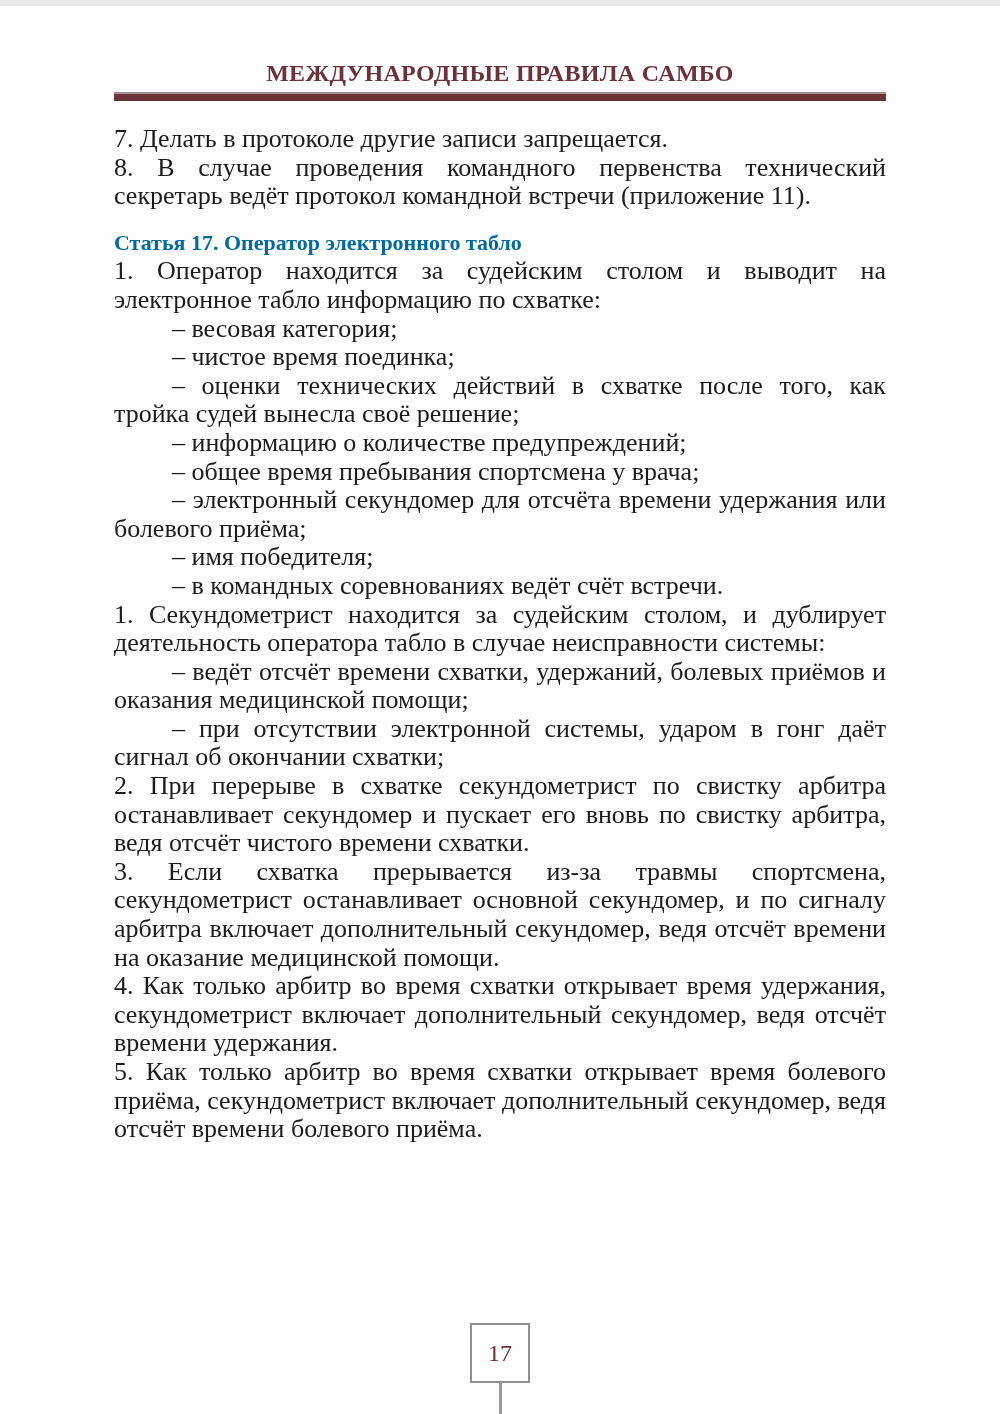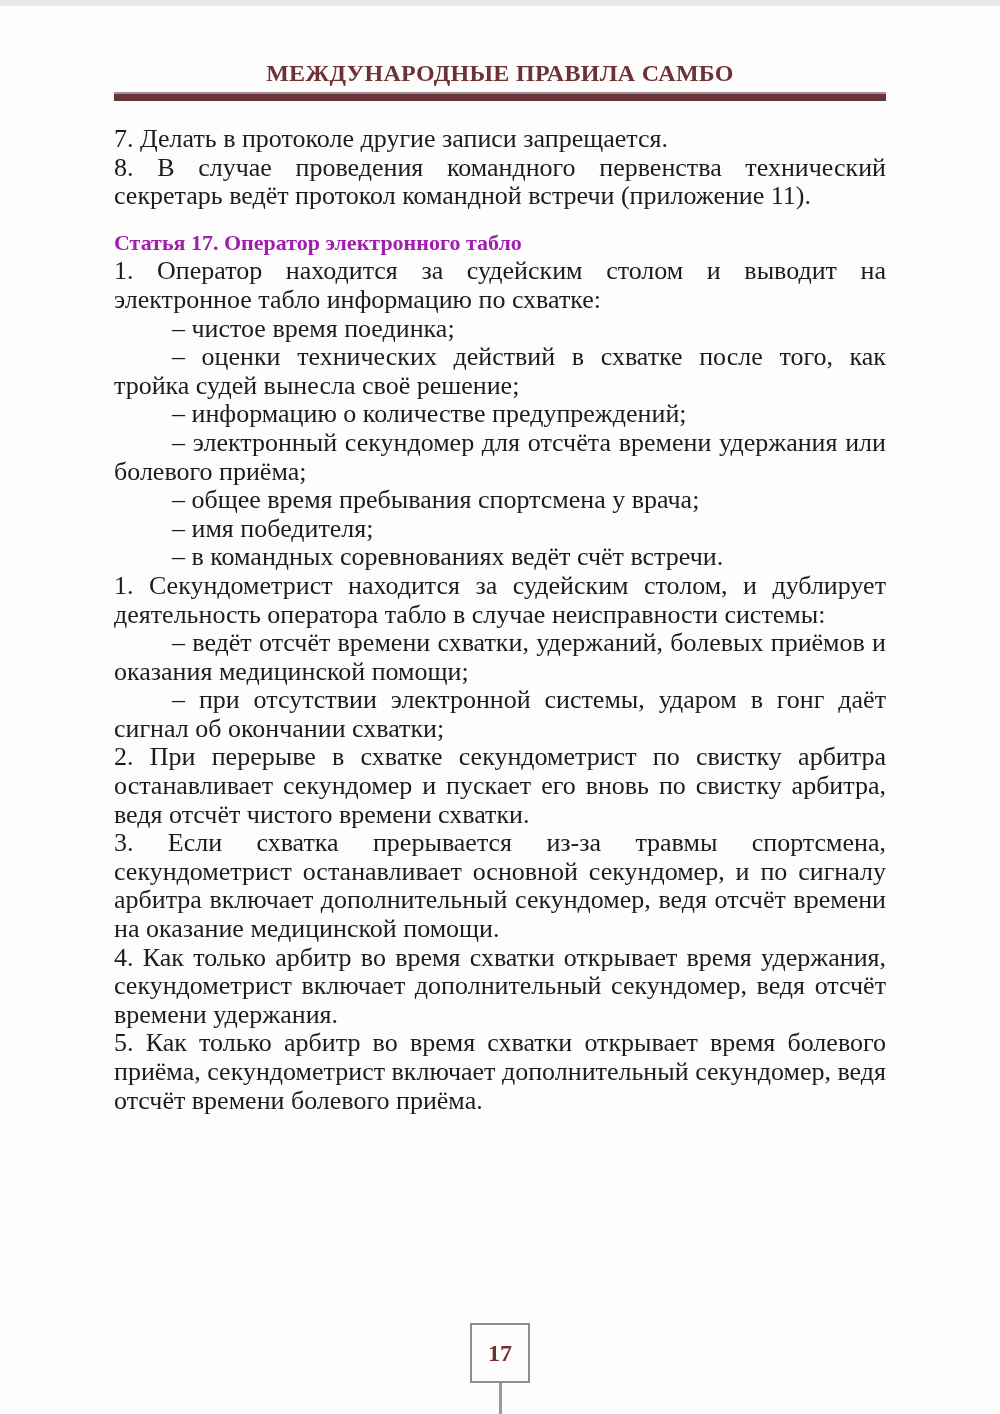--- a/index.html
+++ b/index.html
@@ -36,33 +36,33 @@
     line-height:28.6px;
     text-align:justify;
     hyphens:none;
   }
   .body-text p.indent { text-indent:58px; }
   .article-heading {
     margin:18px 0 0 0;
     font-size:22px;
     line-height:28.6px;
     font-weight:bold;
-    color:#a21caf;
+    color:#0369a1;
   }
   .page-number-box {
     position:absolute;
     left:470px; top:1317px;
     width:56px; height:56px;
     border:2px solid #8f8f8f;
     background:#fdfdfd;
     display:flex; align-items:center; justify-content:center;
   }
   .page-number-box span {
     font-size:24px;
-    font-weight:bold;
+    font-weight:normal;
     color:#732f35;
   }
   .footer-vline {
     position:absolute;
     left:499px; top:1377px;
     width:3px; height:37px;
     background:#9a9a9a;
   }
 </style>
 </head>
@@ -75,25 +75,26 @@
     <div class="header-rule"></div>
   </header>
 
   <main class="body-text content">
 
     <p>7. Делать в протоколе другие записи запрещается.</p>
     <p>8. В случае проведения командного первенства технический секретарь ведёт протокол командной встречи (приложение 11).</p>
 
     <h2 class="article-heading">Статья 17. Оператор электронного табло</h2>
     <p>1. Оператор находится за судейским столом и выводит на электронное табло информацию по схватке:</p>
+    <p class="indent">– весовая категория;</p>
     <p class="indent">– чистое время поединка;</p>
     <p class="indent">– оценки технических действий в схватке после того, как тройка судей вынесла своё решение;</p>
     <p class="indent">– информацию о количестве предупреждений;</p>
+    <p class="indent">– общее время пребывания спортсмена у врача;</p>
     <p class="indent">– электронный секундомер для отсчёта времени удержания или болевого приёма;</p>
-    <p class="indent">– общее время пребывания спортсмена у врача;</p>
     <p class="indent">– имя победителя;</p>
     <p class="indent">– в командных соревнованиях ведёт счёт встречи.</p>
 
     <p>1. Секундометрист находится за судейским столом, и дублирует деятельность оператора табло в случае неисправности системы:</p>
     <p class="indent">– ведёт отсчёт времени схватки, удержаний, болевых приёмов и оказания медицинской помощи;</p>
     <p class="indent">– при отсутствии электронной системы, ударом в гонг даёт сигнал об окончании схватки;</p>
     <p>2. При перерыве в схватке секундометрист по свистку арбитра останавливает секундомер и пускает его вновь по свистку арбитра, ведя отсчёт чистого времени схватки.</p>
     <p>3. Если схватка прерывается из-за травмы спортсмена, секундометрист останавливает основной секундомер, и по сигналу арбитра включает дополнительный секундомер, ведя отсчёт времени на оказание медицинской помощи.</p>
     <p>4. Как только арбитр во время схватки открывает время удержания, секундометрист включает дополнительный секундомер, ведя отсчёт времени удержания.</p>
     <p>5. Как только арбитр во время схватки открывает время болевого приёма, секундометрист включает дополнительный секундомер, ведя отсчёт времени болевого приёма.</p>

